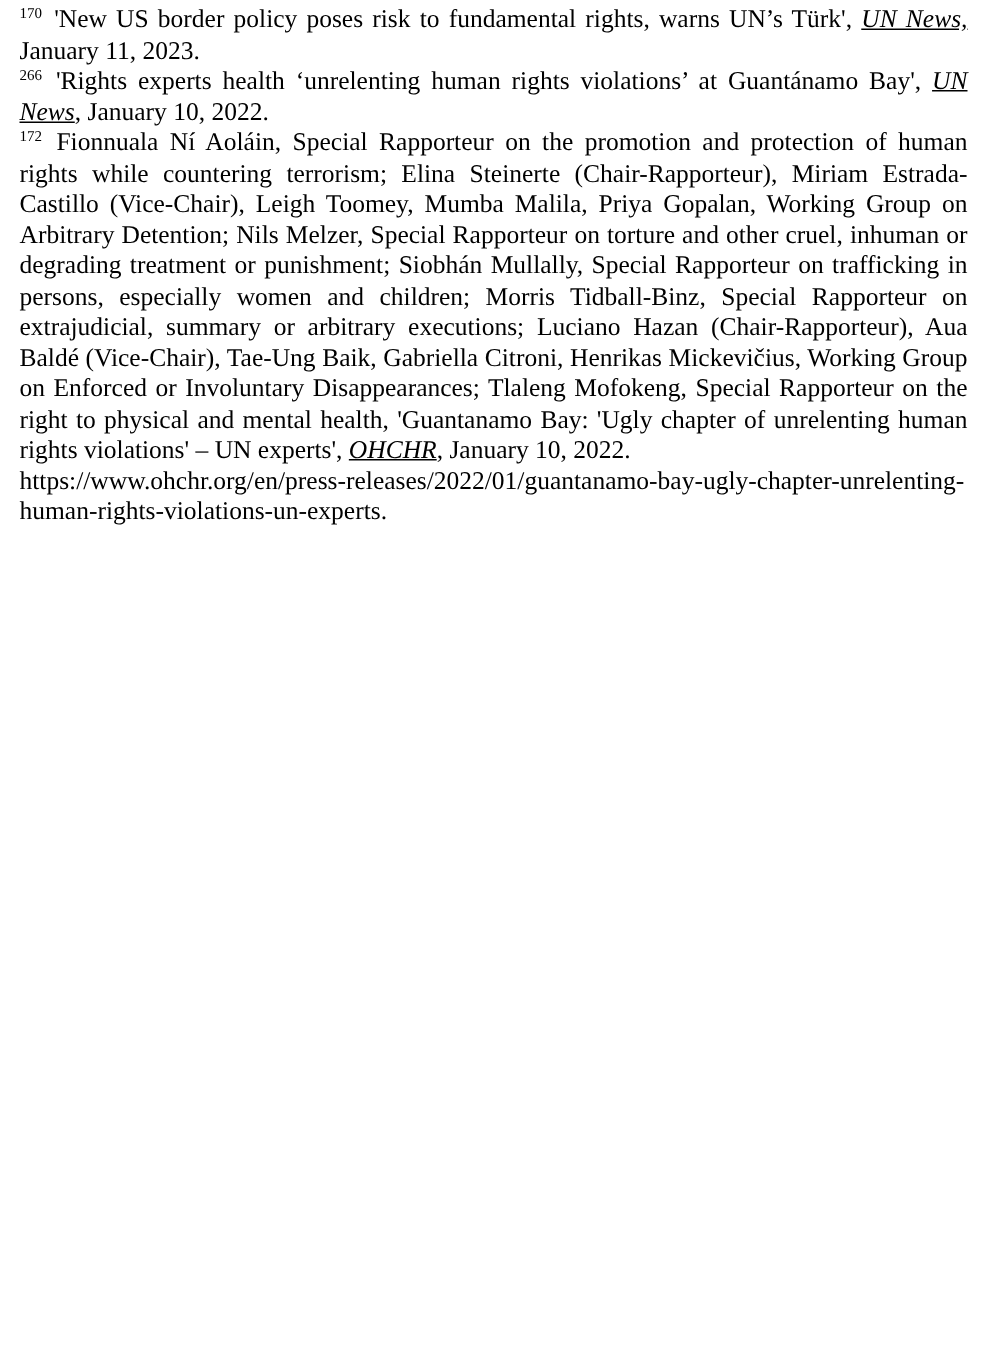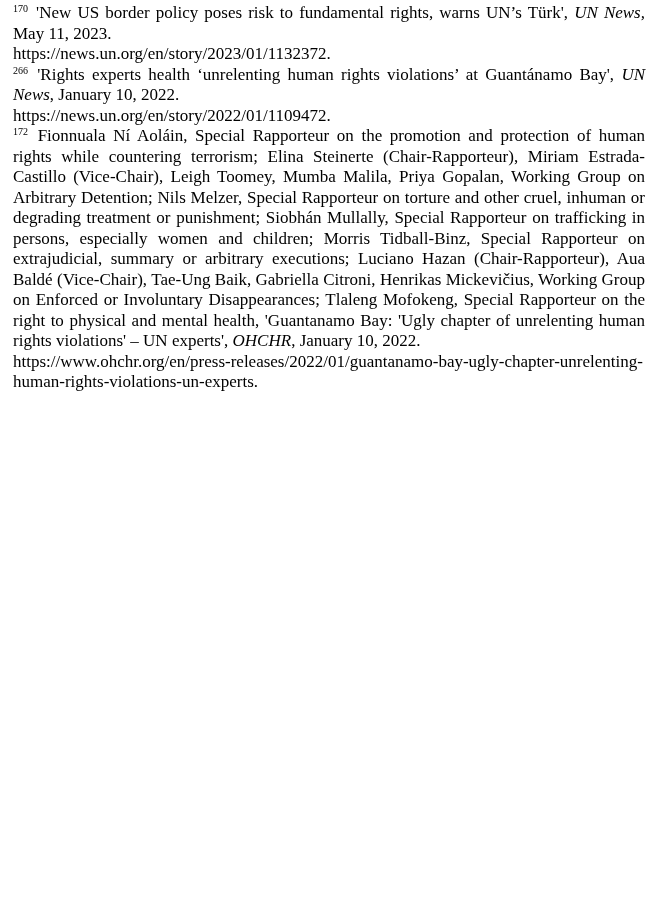--- a/index.html
+++ b/index.html
@@ -36,28 +36,29 @@
   p.footnote sup.fn-num {
     font-size: 10px;
     line-height: 0;
     vertical-align: baseline;
     position: relative;
     top: -6px;
     margin-right: 2px;
   }
   p.footnote em {
     font-style: italic;
+    text-decoration: underline;
   }
   p.footnote .url {
     word-break: break-all;
     overflow-wrap: anywhere;
   }
 </style>
 </head>
 <body>
 
 <div class="page">
   <div class="footnotes">
-      <p class="footnote"><sup class="fn-num">170</sup> <span>'New US border policy poses risk to fundamental rights, warns UN’s Türk', </span><em>UN News,</em><span> May 11, 2023.</span><br><span class="url">https://news.un.org/en/story/2023/01/1132372.</span></p>
-      <p class="footnote"><sup class="fn-num">266</sup> <span>'Rights experts health ‘unrelenting human rights violations’ at Guantánamo Bay', </span><em>UN News</em><span>, January 10, 2022.</span><br><span class="url">https://news.un.org/en/story/2022/01/1109472.</span></p>
+      <p class="footnote"><sup class="fn-num">170</sup> <span>'New US border policy poses risk to fundamental rights, warns UN’s Türk', </span><em>UN News,</em><span> January 11, 2023.</span><br></p>
+      <p class="footnote"><sup class="fn-num">266</sup> <span>'Rights experts health ‘unrelenting human rights violations’ at Guantánamo Bay', </span><em>UN News</em><span>, January 10, 2022.</span><br></p>
       <p class="footnote"><sup class="fn-num">172</sup> <span>Fionnuala Ní Aoláin, Special Rapporteur on the promotion and protection of human rights while countering terrorism; Elina Steinerte (Chair-Rapporteur), Miriam Estrada-Castillo (Vice-Chair), Leigh Toomey, Mumba Malila, Priya Gopalan, Working Group on Arbitrary Detention; Nils Melzer, Special Rapporteur on torture and other cruel, inhuman or degrading treatment or punishment; Siobhán Mullally, Special Rapporteur on trafficking in persons, especially women and children; Morris Tidball-Binz, Special Rapporteur on extrajudicial, summary or arbitrary executions; Luciano Hazan (Chair-Rapporteur), Aua Baldé (Vice-Chair), Tae-Ung Baik, Gabriella Citroni, Henrikas Mickevičius, Working Group on Enforced or Involuntary Disappearances; Tlaleng Mofokeng, Special Rapporteur on the right to physical and mental health, 'Guantanamo Bay: 'Ugly chapter of unrelenting human rights violations' – UN experts', </span><em>OHCHR</em><span>, January 10, 2022.</span><br><span class="url">https://www.ohchr.org/en/press-releases/2022/01/guantanamo-bay-ugly-chapter-unrelenting-human-rights-violations-un-experts.</span></p>
     </div>
 </div>
 
 </body></html>

